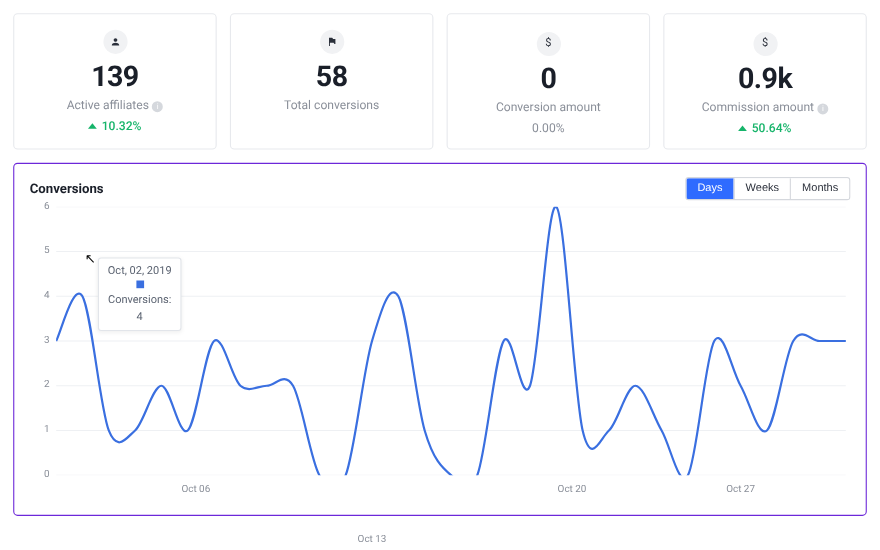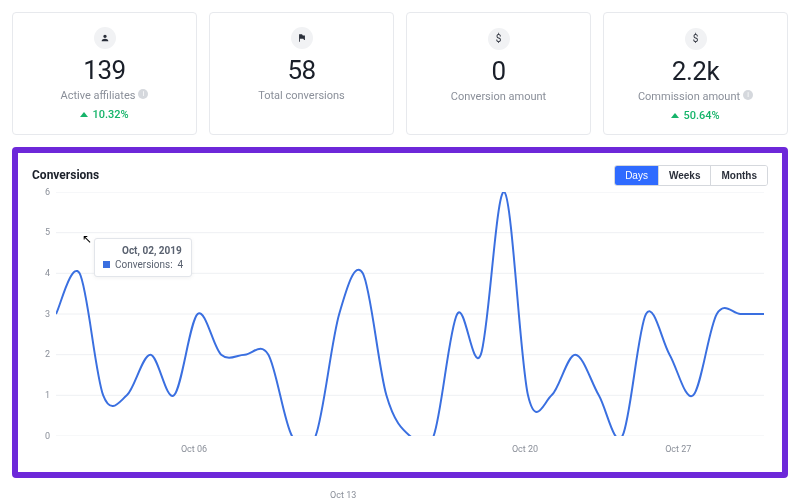--- a/index.html
+++ b/index.html
@@ -1,44 +1,44 @@
 <!DOCTYPE html>
 <html><head>
 <meta charset="utf-8">
 <style>
   * { box-sizing: border-box; margin: 0; padding: 0; }
   body { font-family: -apple-system, BlinkMacSystemFont, "Segoe UI", Roboto, sans-serif; background: #fff; width: 800px; height: 500px; overflow: hidden; padding: 12px; }
   .cards { display: flex; gap: 12px; margin-bottom: 12px; }
   .card { flex: 1; border: 1px solid #e7e9ed; border-radius: 4px; padding: 14px 10px 12px; text-align: center; }
   .card-icon { width: 22px; height: 22px; border-radius: 50%; background: #f1f2f4; display: inline-flex; align-items: center; justify-content: center; font-size: 10px; color: #2a2f3a; margin-bottom: 6px; }
-  .card-value { font-size: 26px; font-weight: 400; color: #1a1f29; letter-spacing: -0.5px; }
-  .card-label { font-size: 11px; color: #8a8f99; margin-top: 4px; display: flex; align-items: flex-start; justify-content: center; gap: 3px; }
+  .card-value { font-size: 26px; font-weight: 700; color: #1a1f29; letter-spacing: -0.5px; }
+  .card-label { font-size: 11px; color: #8a8f99; margin-top: 4px; display: flex; align-items: flex-end; justify-content: center; gap: 3px; }
   .info-dot { width: 10px; height: 10px; border-radius: 50%; background: #d5d8dd; display: inline-block; color: #fff; font-size: 7px; line-height: 10px; text-align: center; }
   .card-delta { font-size: 11px; margin-top: 6px; display: flex; align-items: center; justify-content: center; gap: 4px; }
   .delta-up { color: #16b46a; font-weight: 500; }
   .delta-flat { color: #8a8f99; }
   .tri-up { width: 0; height: 0; border-left: 4px solid transparent; border-right: 4px solid transparent; border-bottom: 5px solid #16b46a; display: inline-block; }
-  .panel { border: 6px solid #6d28d9; border-radius: 4px; padding: 12px 14px 8px; }
+  .panel { border: 1px solid #6d28d9; border-radius: 4px; padding: 12px 14px 8px; }
   .panel-head { display: flex; align-items: center; justify-content: space-between; margin-bottom: 6px; }
   .panel-title { font-size: 12px; font-weight: 700; color: #1a1f29; }
   .seg { display: flex; border: 1px solid #d5d8dd; border-radius: 3px; overflow: hidden; }
   .seg button { border: none; background: #fff; font-size: 10px; padding: 4px 10px; color: #2a2f3a; cursor: pointer; }
-  .seg button + button { border-left: 1px solid #d5d8dd; font-weight: bold; }
+  .seg button + button { border-left: 1px solid #d5d8dd; }
   .seg button.active { background: #2f6bff; color: #fff; text-align: center; }
   .chart-wrap { position: relative; height: 272px; }
   .yaxis { position: absolute; left: 0; top: 0; bottom: 28px; width: 22px; }
   .ylabel { position: absolute; right: 4px; font-size: 9px; color: #8a8f99; transform: translateY(-50%); }
   .plot { position: absolute; left: 24px; right: 4px; top: 0; bottom: 28px; }
   .grid line { stroke: #eef0f3; stroke-width: 1; }
   .seriesline { fill: none; stroke: #3a6fe0; stroke-width: 2; }
   .xaxis { position: absolute; left: 24px; right: 4px; bottom: 6px; height: 14px; }
   .xlabel { position: absolute; font-size: 9px; color: #8a8f99; transform: translateX(-50%); }
   .tooltip { position: absolute; background: #fff; border: 1px solid #e2e5ea; border-radius: 3px; padding: 6px 8px; font-size: 10px; box-shadow: 0 1px 4px rgba(0,0,0,0.06); }
-  .tooltip .tt-title { color: #5a6270; font-weight: 700; margin-bottom: 3px; white-space: nowrap; margin-left: 19px; }
-  .tooltip .tt-row { display: flex; align-items: center; gap: 5px; color: #5a6270; white-space: nowrap; }
+  .tooltip .tt-title { color: #5a6270; font-weight: 400; margin-bottom: 3px; white-space: nowrap; }
+  .tooltip .tt-row { display: flex; align-items: center; gap: 5px; color: #5a6270; white-space: nowrap; flex-direction: column; }
   .tt-swatch { width: 7px; height: 7px; background: #3a6fe0; display: inline-block; }
   .cursor { position: absolute; font-size: 12px; color: #000; pointer-events: none; }
 </style>
 </head>
 <body>
 
 <div class="cards">
   <div class="card">
     <div class="card-icon">
       <svg width="10" height="10" viewBox="0 0 24 24" fill="#2a2f3a">
@@ -67,25 +67,28 @@
       <span>Total conversions</span>
     </div>
   </div>
 
   <div class="card">
     <div class="card-icon">$</div>
     <div class="card-value">0</div>
     <div class="card-label">
       <span>Conversion amount</span>
     </div>
+    <div class="card-delta delta-flat">
+      <span>0.00%</span>
+    </div>
   </div>
 
   <div class="card">
     <div class="card-icon">$</div>
-    <div class="card-value">2.2k</div>
+    <div class="card-value">0.9k</div>
     <div class="card-label">
       <span>Commission amount</span>
       <span class="info-dot">i</span>
     </div>
     <div class="card-delta delta-up">
       <span class="tri-up"></span>
       <span>50.64%</span>
     </div>
   </div>
 </div>
@@ -127,19 +130,19 @@
         <div class="tt-title">Oct, 02, 2019</div>
         <div class="tt-row">
           <span class="tt-swatch"></span>
           <span>Conversions:</span>
           <span>4</span>
         </div>
       </div>
       <div class="cursor" style="left:26px; top:40px;">↖</div>
     </div>
     <div class="xaxis" id="xaxis">
-        <div class="xlabel" style="left: 138px; text-align: right;">Oct 06</div>
+        <div class="xlabel" style="left: 127px; text-align: right;">Oct 06</div>
         <div class="xlabel" style="left: 287.2px; margin-top: 46px;">Oct 13</div>
         <div class="xlabel" style="left: 469px;">Oct 20</div>
         <div class="xlabel" style="left: 622.267px;">Oct 27</div>
       </div>
   </div>
 </div>
 
 </body></html>

